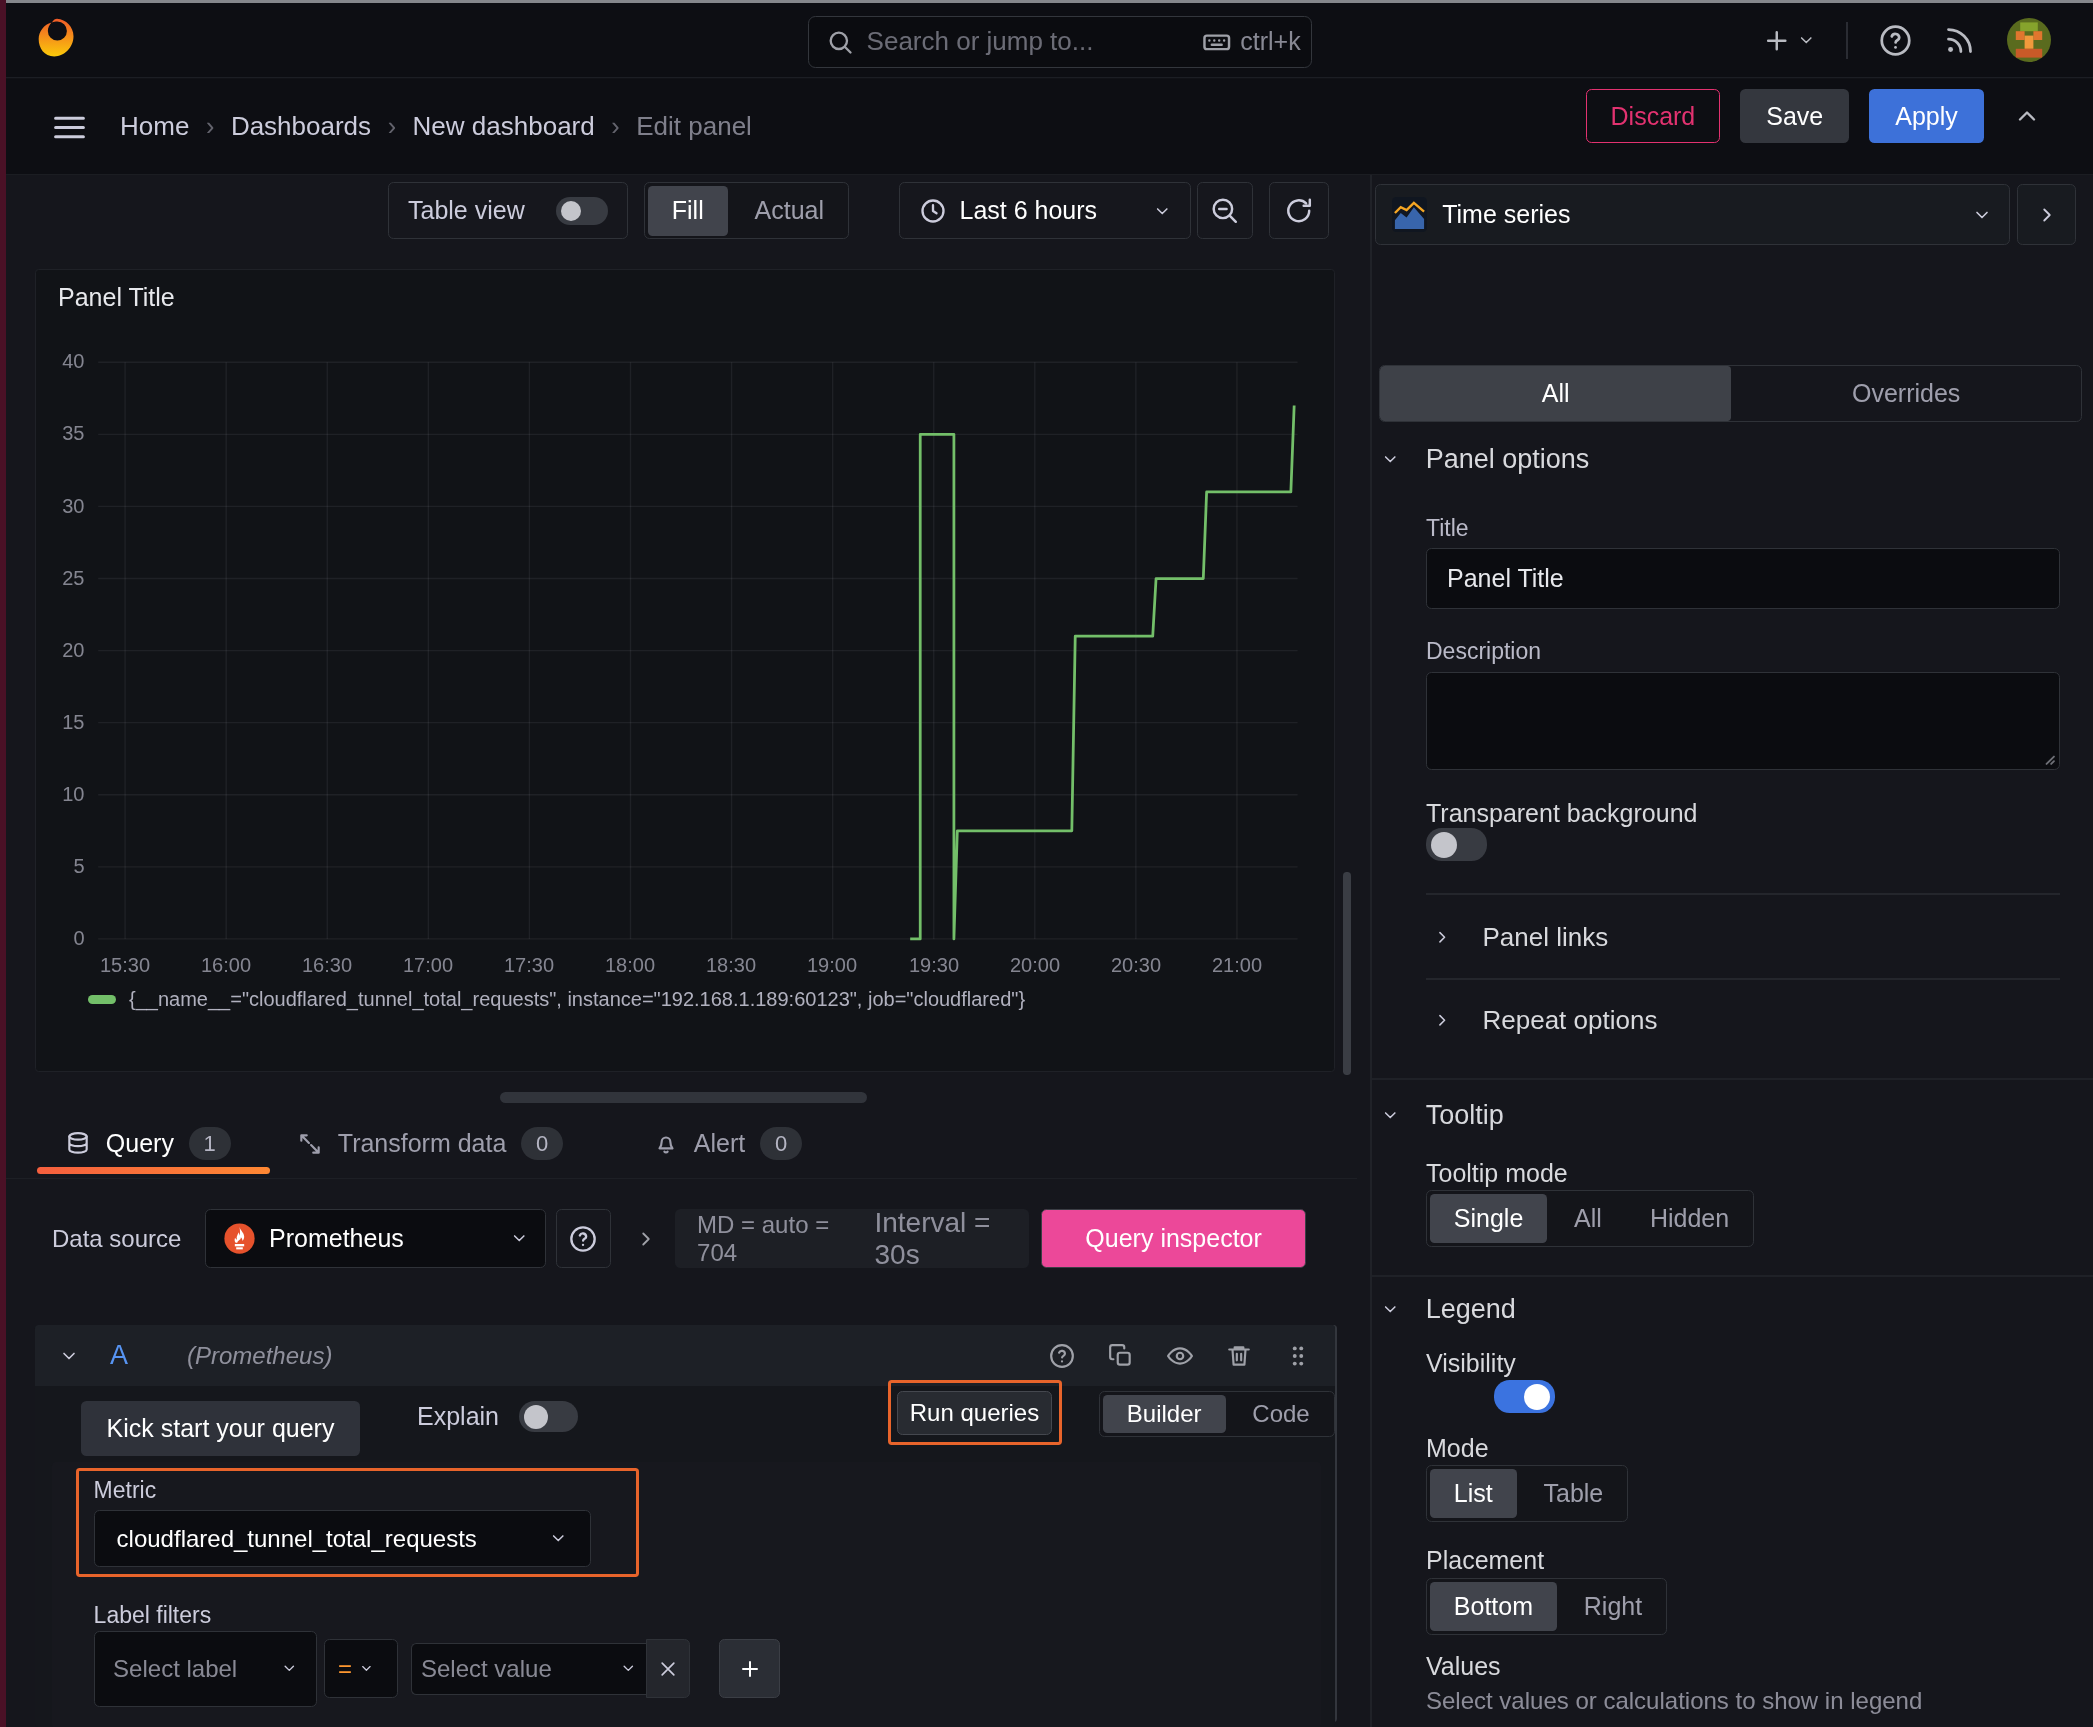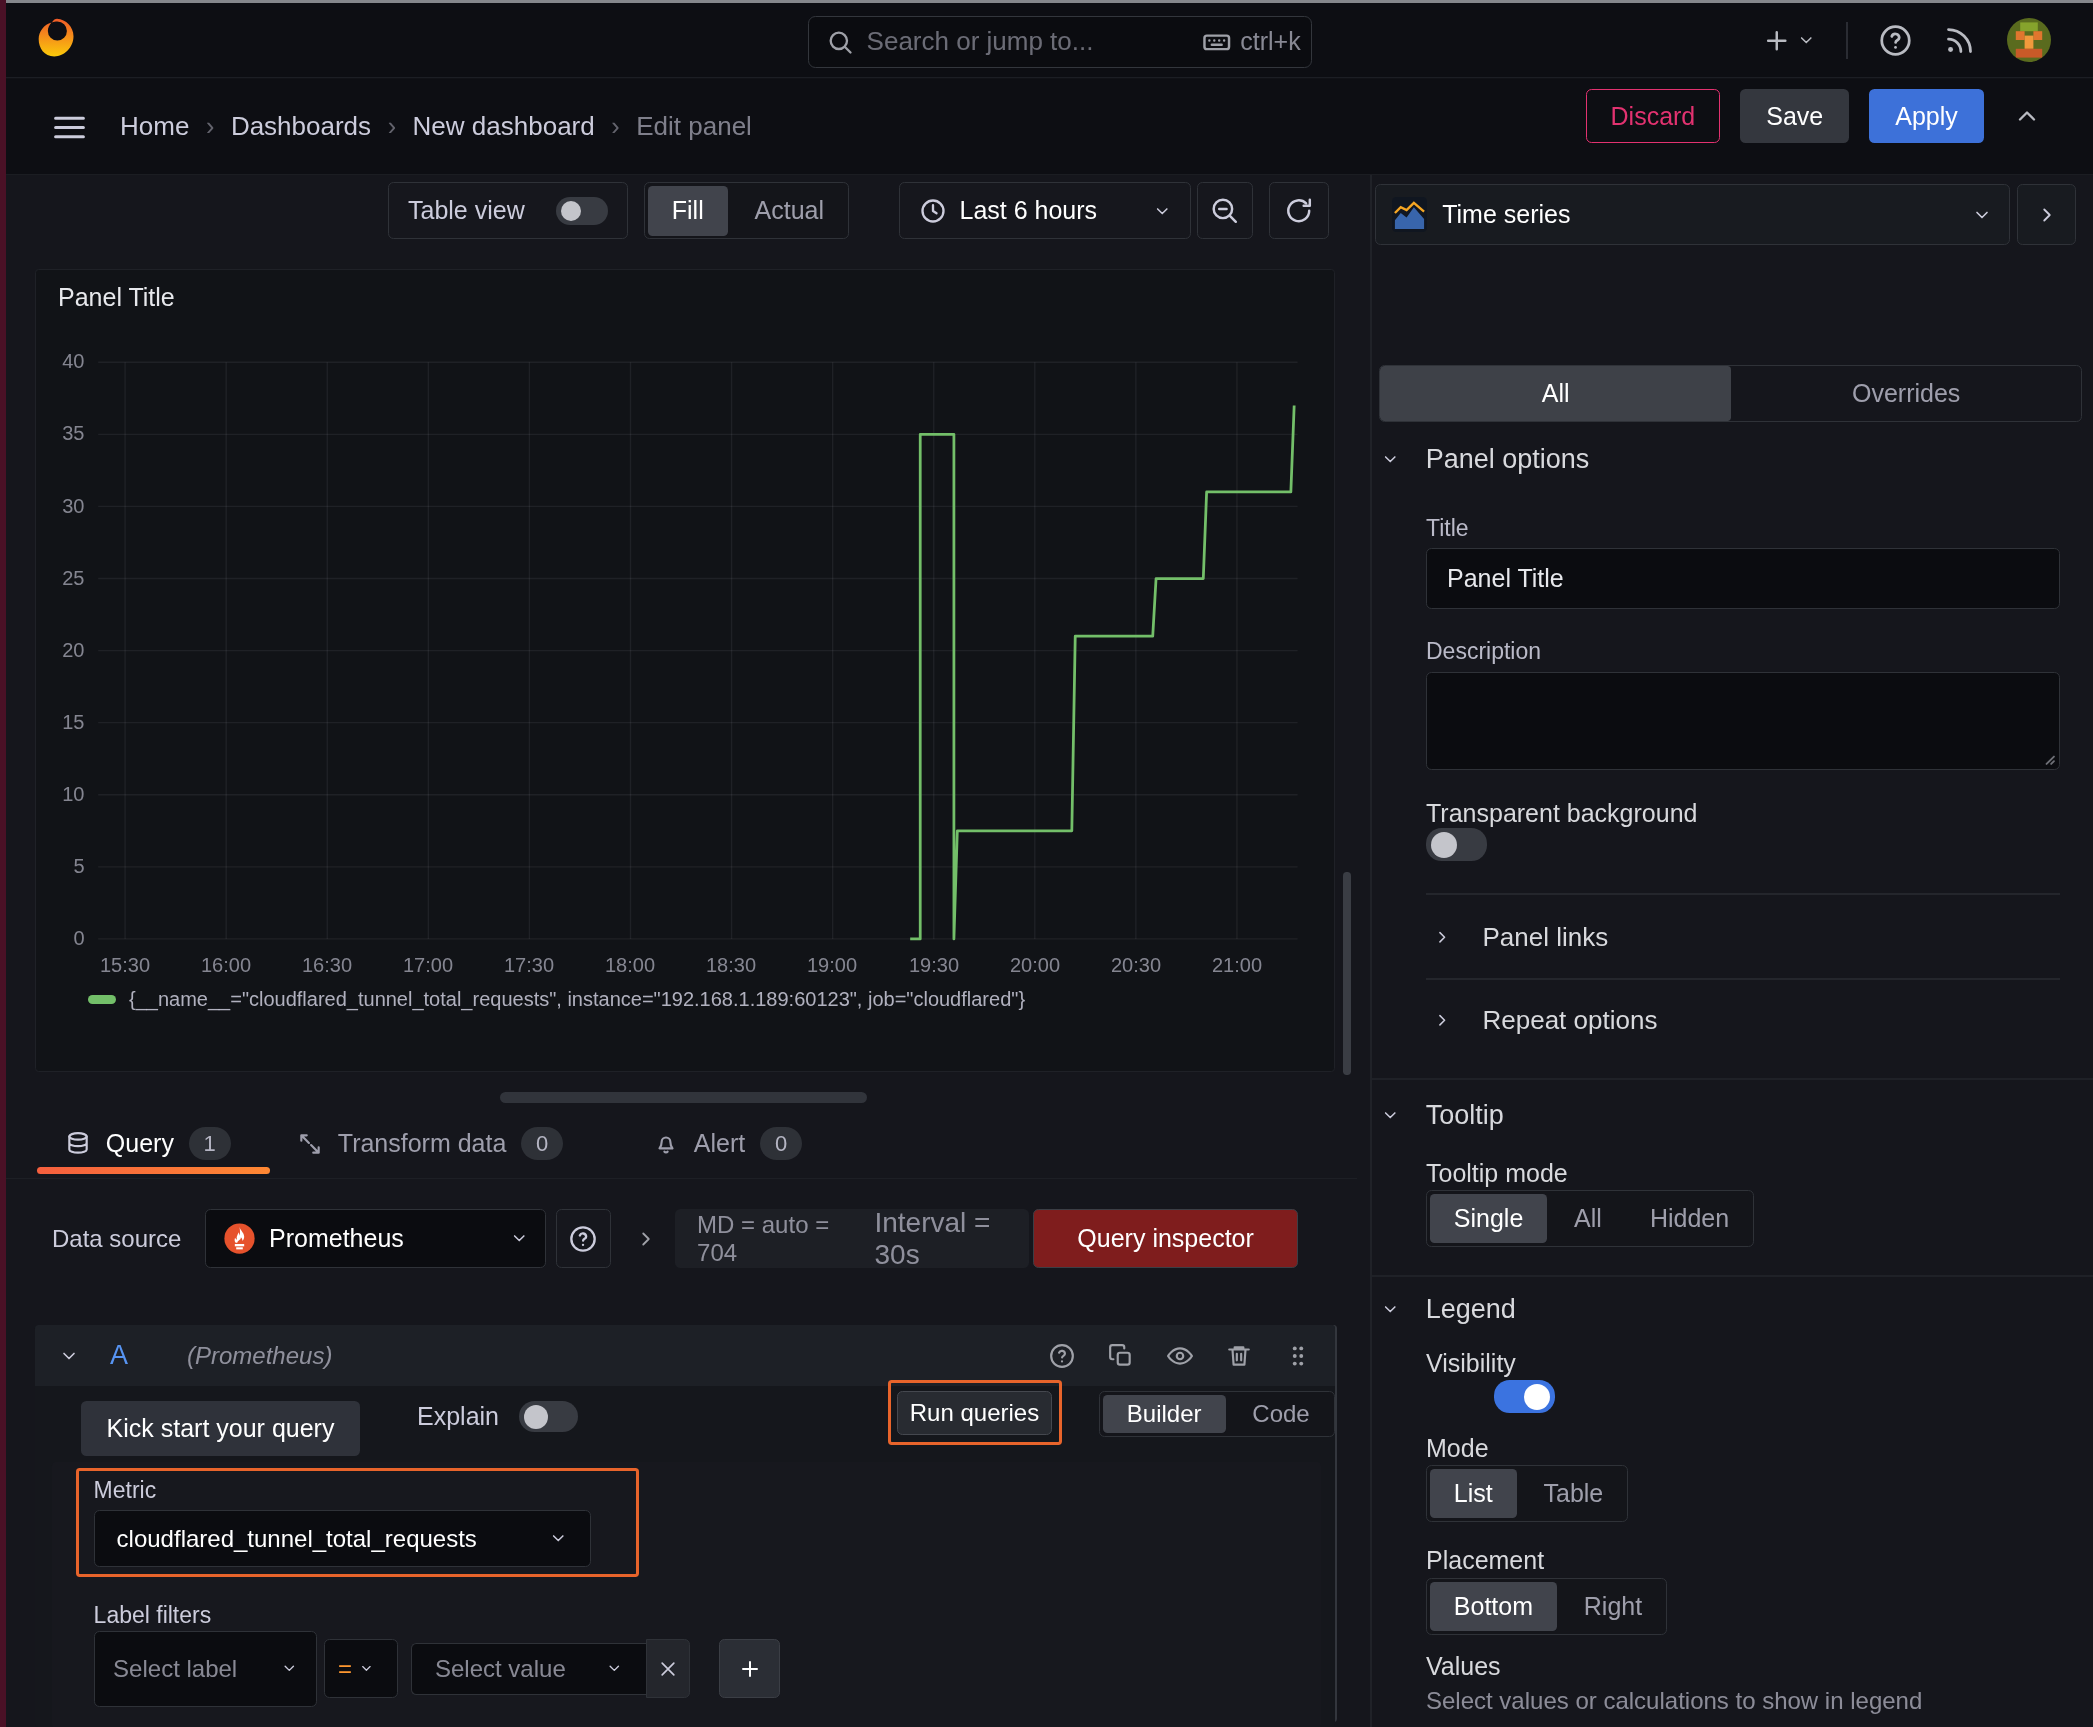--- a/index.html
+++ b/index.html
@@ -286,21 +286,21 @@
       </button>
     <span style="margin-left:24px;color:#9fa1a8">
         <svg class="ic" width="22" height="22" viewBox="0 0 24 24">
           <path d="M9 6l6 6-6 6"></path>
         </svg>
       </span>
     <div class="row" style="margin-left:18.5px;width:354px;height:59px;background:#1d1f25;border-radius:5.5px;padding:0 22px;gap:37px">
       <span class="sec" style="font-size:24px">MD = auto = 704</span>
       <span class="sec" style="font-size:28px">Interval = 30s</span>
     </div>
-    <button class="btn" style="margin-left:4px;width:265px;height:59px;background:#7f1d1d;border:1.8px solid #3b3e45;color:#fff">Query inspector</button>
+    <button class="btn" style="margin-left:12px;width:265px;height:59px;background:#ec4899;border:1.8px solid #3b3e45;color:#fff">Query inspector</button>
   </div>
 
   <section class="abs" style="left:35px;top:1150px;width:1300px;height:402px;background:#15171c;border-radius:3.7px">
     <div class="row" style="position:absolute;left:0;top:0;width:100%;height:61px;background:#1d2026;border-radius:3.7px 3.7px 0 0;padding:0 24px">
       <svg class="ic" width="20" height="20" viewBox="0 0 24 24">
           <path d="M6 9l6 6 6-6"></path>
         </svg>
       <span style="margin-left:31px;color:#5794f2;font-size:27px">A</span>
       <span class="sec" style="margin-left:59px;font-style:italic;font-size:24px">(Prometheus)</span>
       <span style="flex:1"></span>
@@ -372,21 +372,21 @@
           <svg class="ic" width="16.6" height="16.6" viewBox="0 0 24 24">
               <path d="M6 9l6 6 6-6"></path>
             </svg>
         </div>
         <div class="row inputbox" style="width:74px;height:59px;margin-left:7.4px;padding:0 13px;gap:7.4px">
           <span style="color:#ff9830;font-size:24px">=</span>
           <svg class="ic" width="14.8" height="14.8" viewBox="0 0 24 24">
               <path d="M6 9l6 6 6-6"></path>
             </svg>
         </div>
-        <div class="row inputbox" style="width:235px;height:52px;margin-left:13px;padding:0 23px;border-radius:5.5px 0 0 5.5px;border-right:none">
+        <div class="row inputbox" style="width:235px;height:52px;margin-left:13px;padding:0 9px;border-radius:5.5px 0 0 5.5px;border-right:none">
           <span class="sec" style="flex:1;font-size:24px">Select value</span>
           <svg class="ic" width="16.6" height="16.6" viewBox="0 0 24 24">
               <path d="M6 9l6 6 6-6"></path>
             </svg>
         </div>
         <button class="btn" style="width:44px;height:59px;background:#24262c;border:1.8px solid #2f3238;border-radius:0 5.5px 5.5px 0;color:#ccccdc">
             <svg class="ic" width="20" height="20" viewBox="0 0 24 24">
               <path d="M5 5l14 14M19 5L5 19"></path>
             </svg>
           </button>

